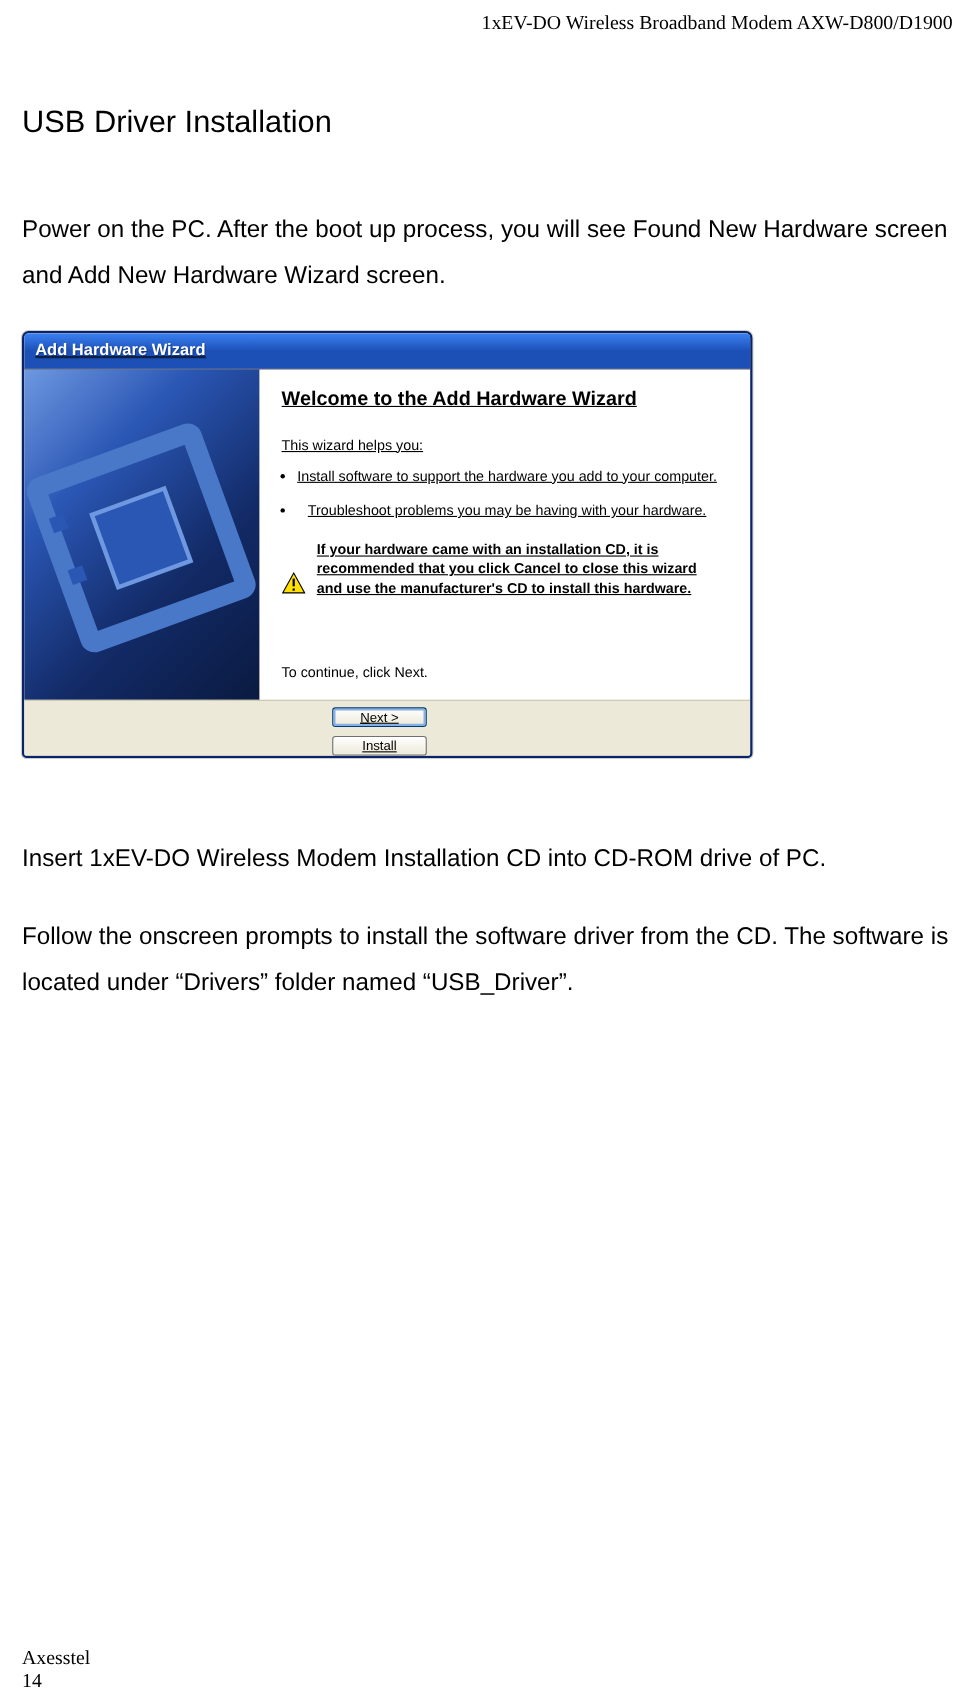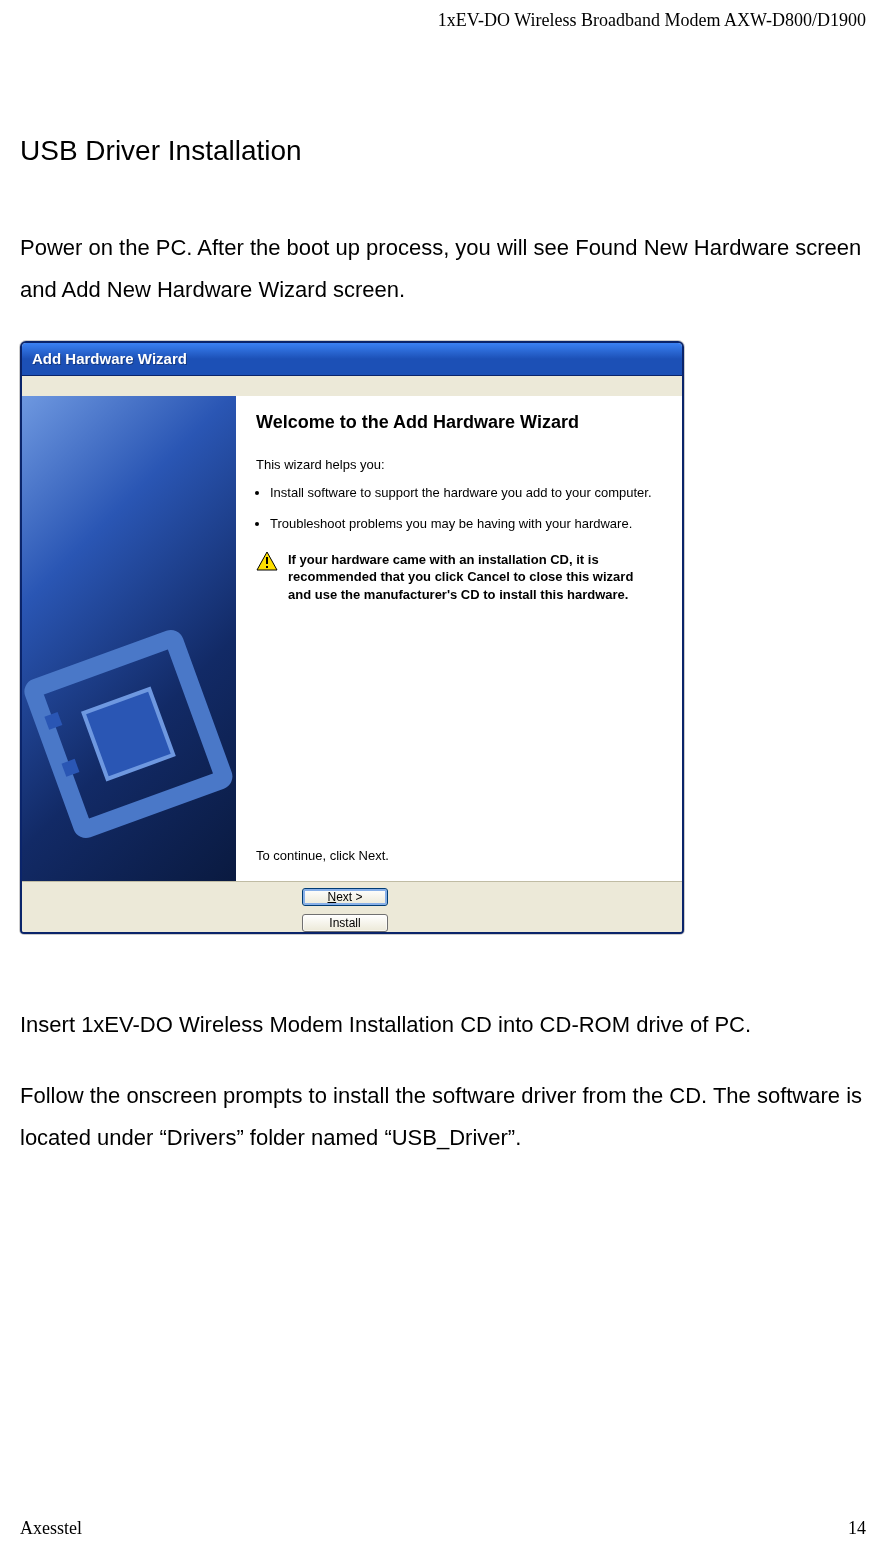--- a/index.html
+++ b/index.html
@@ -13,21 +13,21 @@
   .page {
     box-sizing: border-box;
     width: 886px;
     min-height: 1553px;
     padding: 10px 20px 16px 20px;
     position: relative;
   }
   .doc-header {
     text-align: right;
     font-size: 18px;
-    margin-bottom: 104px;
+    margin-bottom: 64px;
   }
   .section-title {
     font-family: Arial, Helvetica, sans-serif;
     font-weight: normal;
     font-size: 28px;
     margin-bottom: 60px;
   }
   .body-text {
     font-family: Arial, Helvetica, sans-serif;
     font-size: 22px;
@@ -39,38 +39,38 @@
   .wizard {
     width: 660px;
     background: #ece9d8;
     border: 2px solid #0a246a;
     border-radius: 6px 6px 4px 4px;
     box-shadow: 0 0 0 1px rgba(0,0,0,.2);
     overflow: hidden;
     font-family: Tahoma, Arial, sans-serif;
     font-size: 13px;
     margin-bottom: 70px;
+    text-decoration: underline;
   }
   .wizard-titlebar {
     height: 32px;
     background: linear-gradient(to bottom, #3a81f3 0%, #1c50b6 50%, #1c50b6 100%);
     color: #fff;
     font-weight: bold;
     font-size: 15px;
     display: flex;
     align-items: center;
     padding-left: 10px;
     border-bottom: 1px solid #0a246a;
     font-family: "Trebuchet MS", Tahoma, sans-serif;
     text-shadow: 1px 1px 0 rgba(0,0,0,.3);
   }
   .wizard-body {
     display: flex;
-    height: 485px;
-    margin-top: 20px;
+    height: 300px;
   }
   .wizard-side {
     width: 214px;
     background: linear-gradient(135deg, #6e98e0 0%, #2a56b4 30%, #122a66 65%, #0a1a40 100%);
     position: relative;
     overflow: hidden;
   }
   .wizard-side svg {
     position: absolute;
     bottom: 20px;
@@ -96,26 +96,27 @@
   .wizard-bullets {
     margin: 0 0 18px 14px;
     padding: 0;
   }
   .wizard-bullets li {
     list-style: disc;
     margin-bottom: 14px;
     font-size: 13px;
     line-height: 1.35;
     padding-right: 12px;
+    text-align: center;
   }
   .warning-row {
     display: flex;
     gap: 10px;
     margin-bottom: 30px;
-    align-items: flex-start;
+    align-items: flex-end;
     padding-right: 10px;
   }
   .warning-icon {
     flex: 0 0 auto;
   }
   .warning-text {
     font-weight: bold;
     font-size: 13px;
     line-height: 1.35;
   }
@@ -158,20 +159,21 @@
   .underline { text-decoration: underline; }
 
   .footer {
     position: absolute;
     bottom: 14px;
     left: 20px;
     right: 20px;
     display: flex;
     justify-content: space-between;
     font-size: 18px;
+    flex-direction: column;
   }
 </style>
 </head>
 <body>
 
 <div class="page">
 
   <div class="doc-header">1xEV-DO Wireless Broadband Modem AXW-D800/D1900</div>
 
   <div class="section-title">USB Driver Installation</div>

